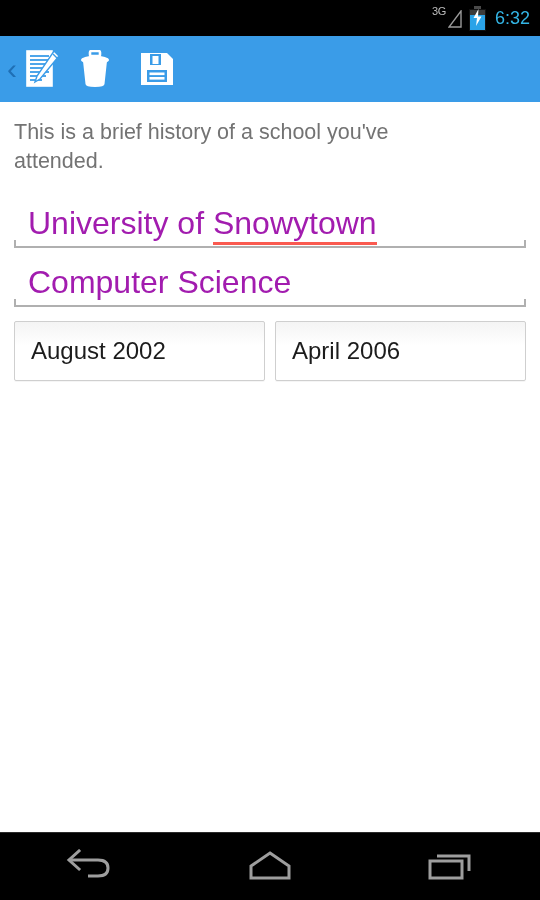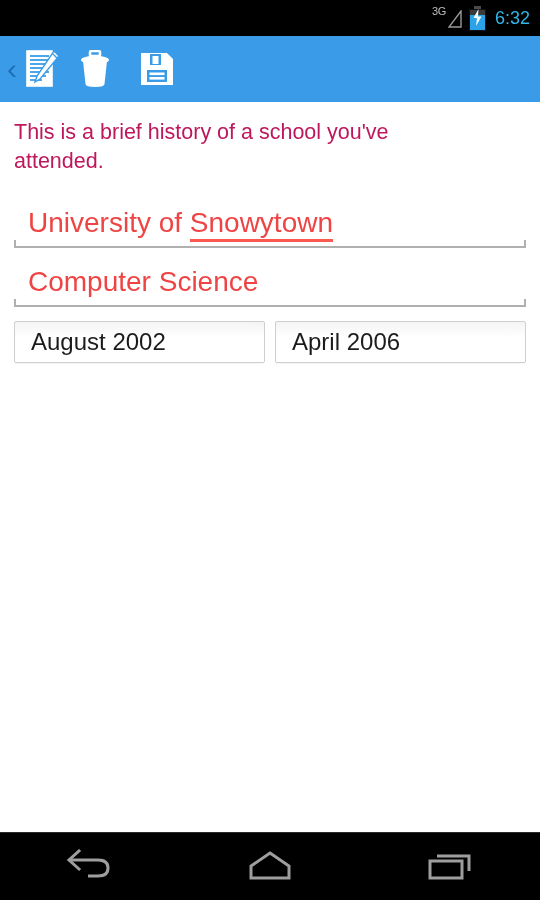--- a/index.html
+++ b/index.html
@@ -166,39 +166,39 @@
     top: 102px; left: 0;
     width: 540px;
     height: 730px;
     background: #ffffff;
     padding: 0;
   }
   .intro-text {
     margin: 16px 14px 0 14px;
     font-size: 21.5px;
     line-height: 29px;
-    color: #be185d;
+    color: #737373;
     max-width: 470px;
   }
 
   .field-row {
     position: relative;
     margin: 0 14px;
     height: 54px;
   }
   .field-row.first { margin-top: 18px; }
   .field-row.second { margin-top: 5px; }
 
   .field-text {
     position: absolute;
     left: 14px;
     bottom: 11px;
-    font-size: 28px;
+    font-size: 32px;
     line-height: 28px;
-    color: #ef4444;
+    color: #a21caf;
     white-space: nowrap;
   }
   .misspelled {
     position: relative;
     border-bottom: 3px solid #fa5a50;
     padding-bottom: 1px;
   }
   .field-underline {
     position: absolute;
     left: 0; right: 0; bottom: 0;
@@ -208,21 +208,21 @@
     border-right: 2px solid #b0b0b0;
   }
 
   .date-row {
     display: flex;
     margin: 14px 14px 0 14px;
     gap: 10px;
   }
   .date-button {
     flex: 1 1 0;
-    height: 42px;
+    height: 60px;
     background: linear-gradient(to bottom, #f4f4f4 0%, #ffffff 40%, #ffffff 100%);
     border: 1px solid #cfcfcf;
     border-radius: 2px;
     display: flex;
     align-items: center;
     padding-left: 16px;
     font-size: 24px;
     color: #1c1c1c;
     line-height: 28px;
     box-shadow: 0 1px 0 rgba(0,0,0,0.04);

